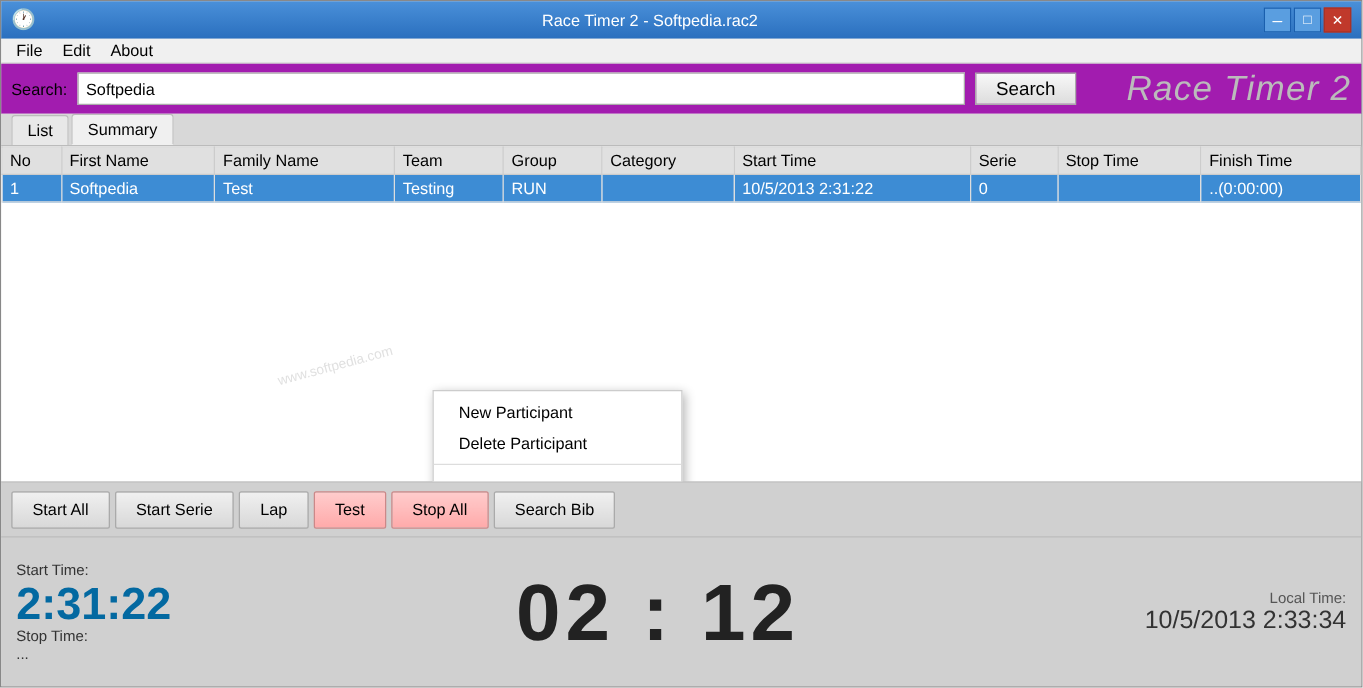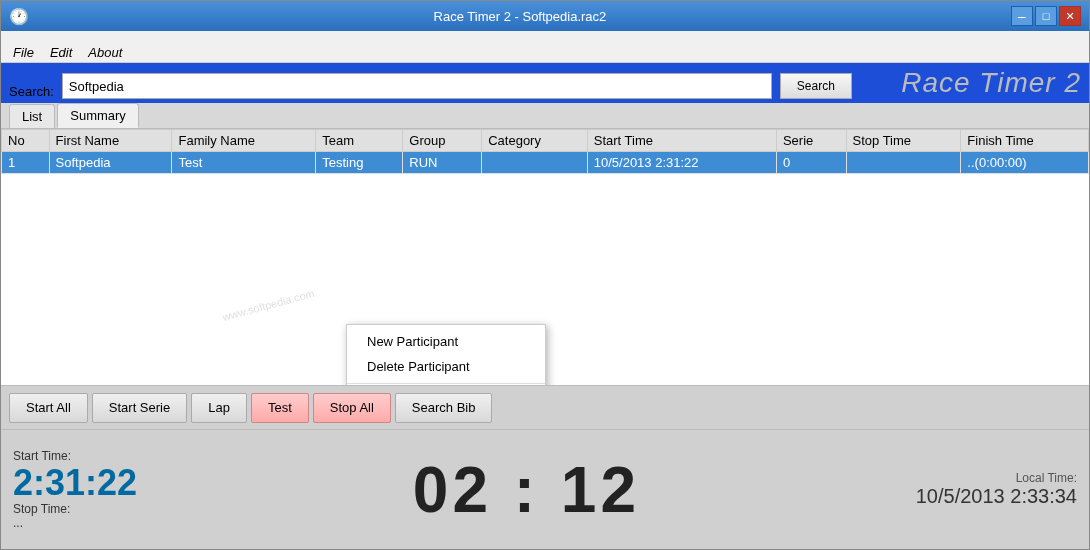--- a/index.html
+++ b/index.html
@@ -53,60 +53,59 @@
       display: flex;
       align-items: center;
       justify-content: center;
     }
     .title-btn.close { background: #c0392b; border-color: #a93226; }
     .title-btn.minimize { font-size: 14px; line-height: 1; }
 
     
     .menu-bar {
       background: #f0f0f0;
-      height: 32px;
-      display: flex;
-      align-items: flex-end;
+      height: 20px;
+      display: flex;
+      align-items: flex-start;
       padding: 0 4px;
       border-bottom: 1px solid #ccc;
       flex-shrink: 0;
-      font-style: italic;
     }
     .menu-item {
       padding: 2px 8px;
       cursor: pointer;
       font-size: 13px;
     }
 
     
     .search-bar {
-      background: #1d4ed8;
+      background: #a21caf;
       padding: 4px 8px;
       display: flex;
-      align-items: flex-end;
+      align-items: center;
       gap: 8px;
       flex-shrink: 0;
     }
     .search-label { font-size: 13px; }
     .search-input {
       flex: 1;
       height: 26px;
       border: 1px solid #aaa;
       padding: 2px 6px;
       font-size: 13px;
       background: white;
       max-width: 710px;
     }
     .search-btn {
       height: 26px;
       padding: 0 16px;
       background: linear-gradient(to bottom, #f8f8f8, #ddd);
       border: 1px solid #aaa;
       cursor: pointer;
-      font-size: 12px;
+      font-size: 15px;
     }
     .app-title-logo {
       font-size: 28px;
       font-weight: 300;
       color: #bbb;
       letter-spacing: 1px;
       margin-left: auto;
       font-style: italic;
     }
 

